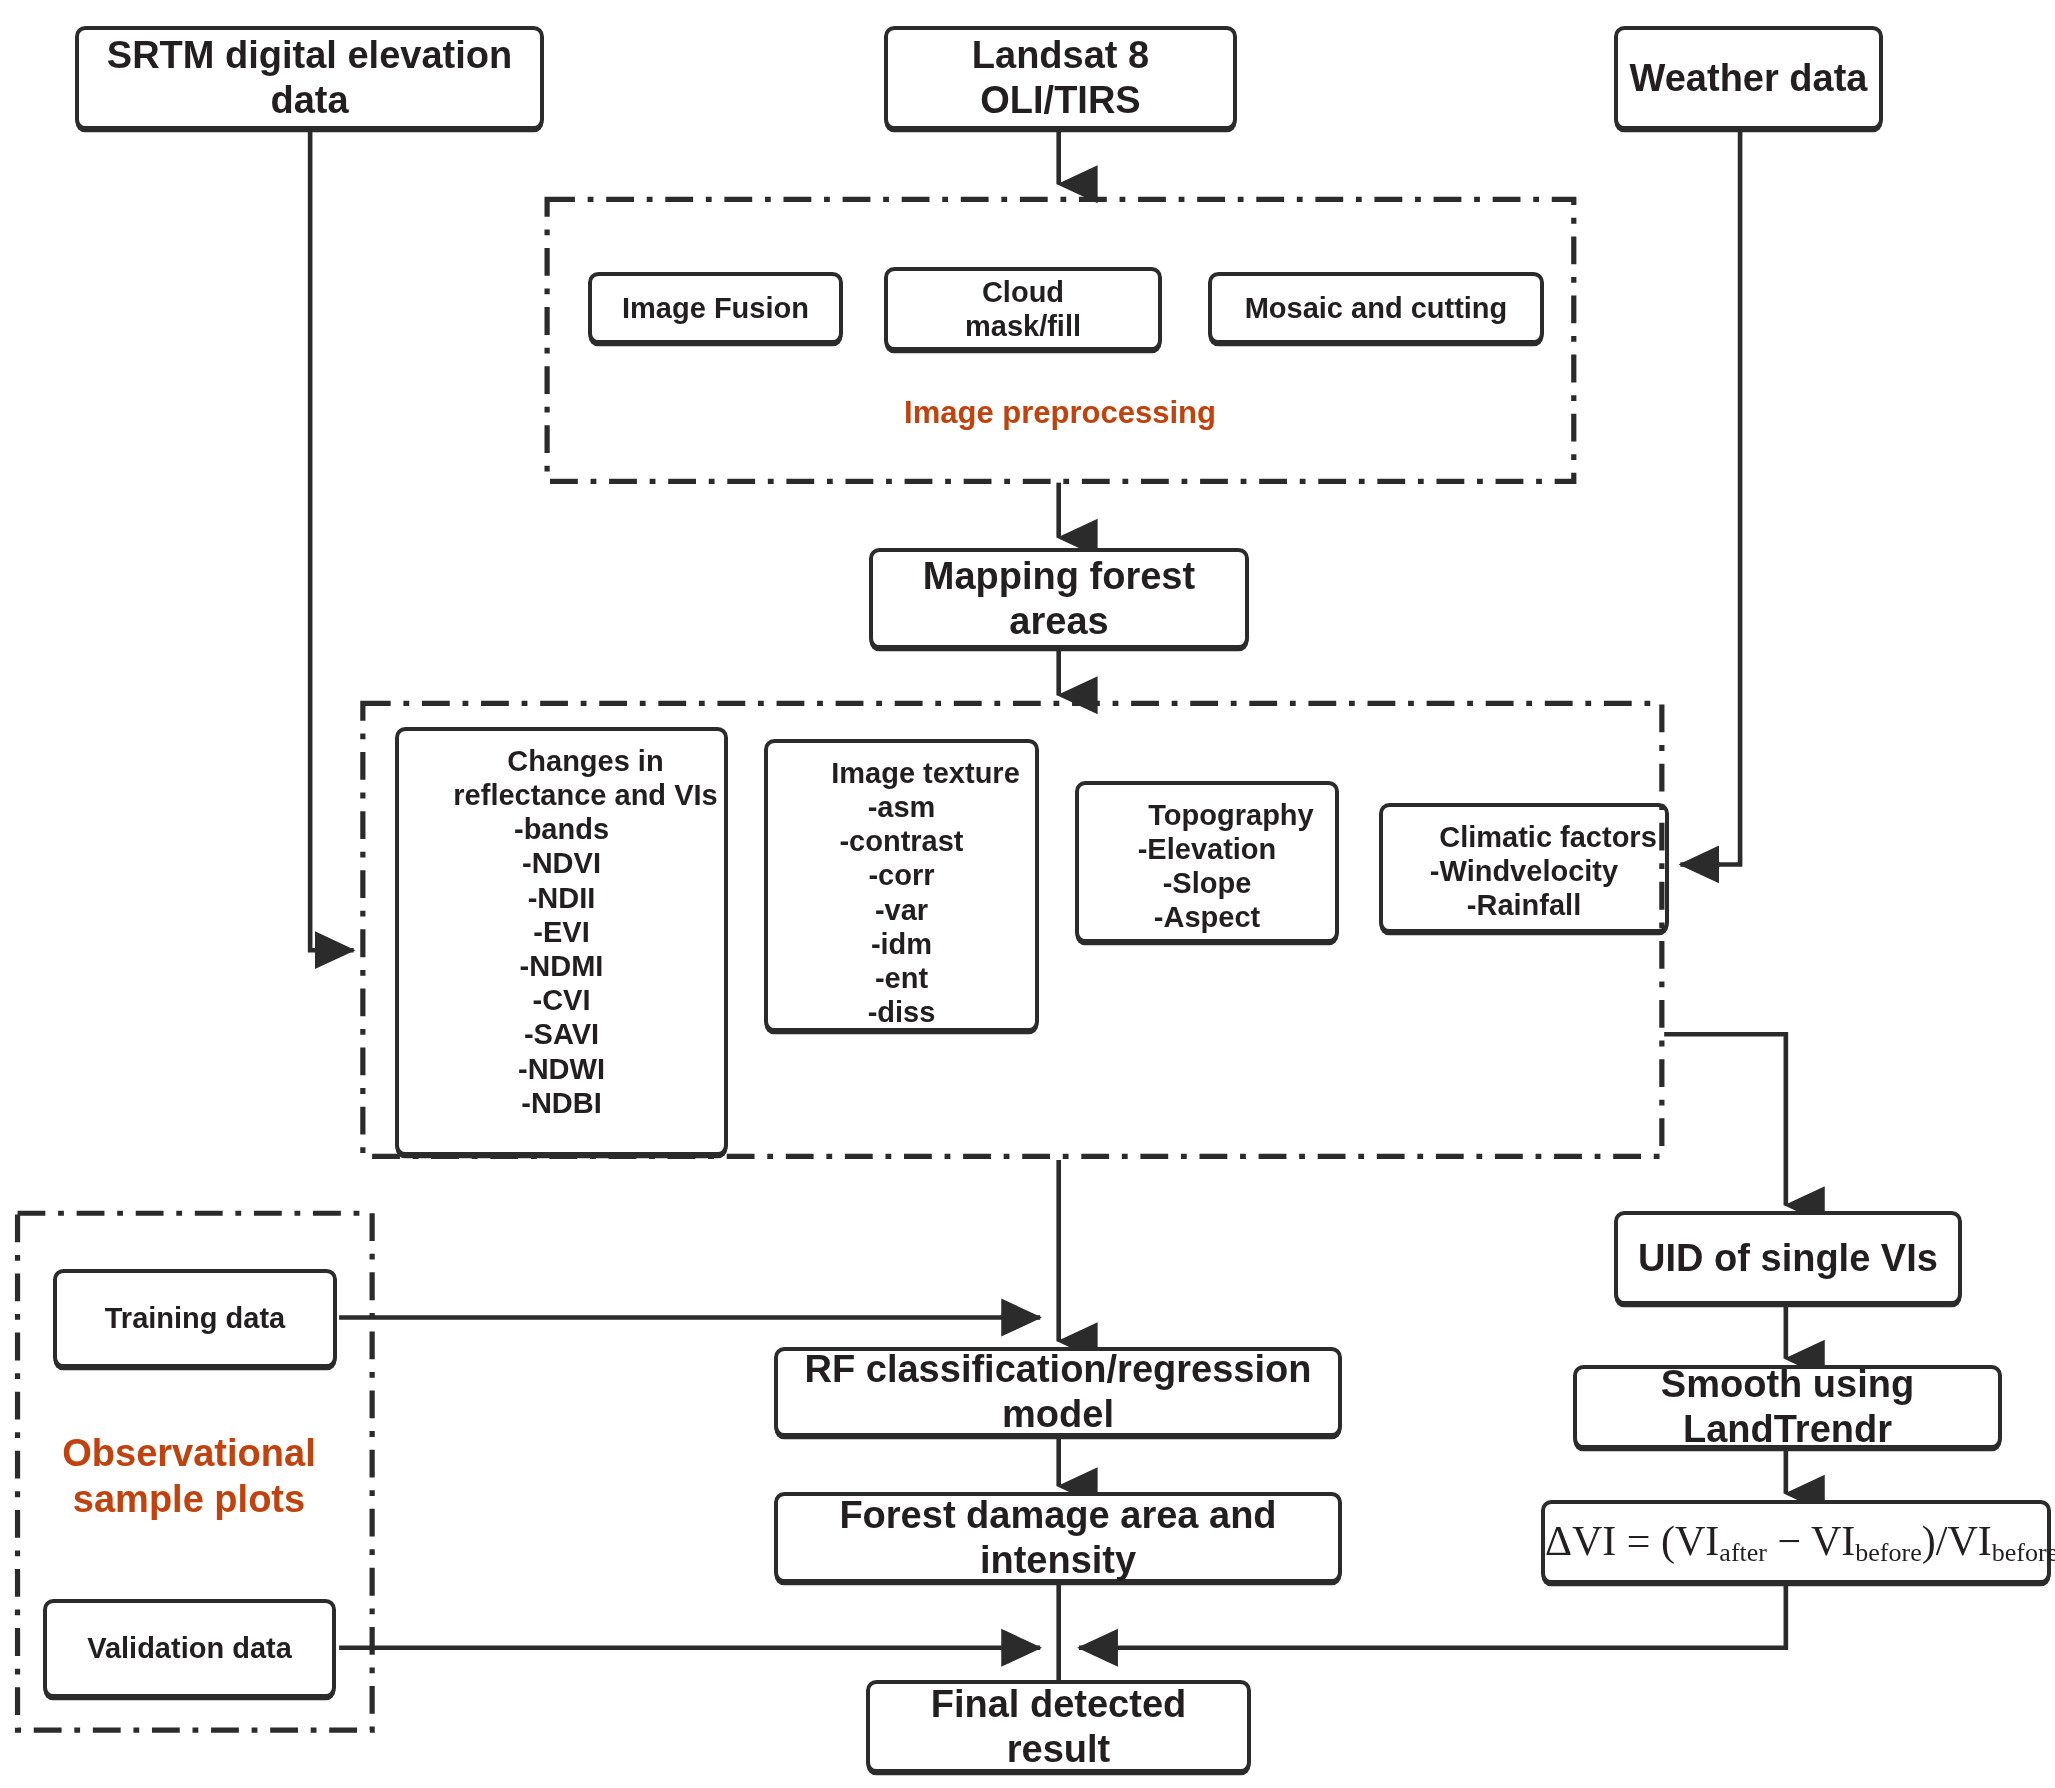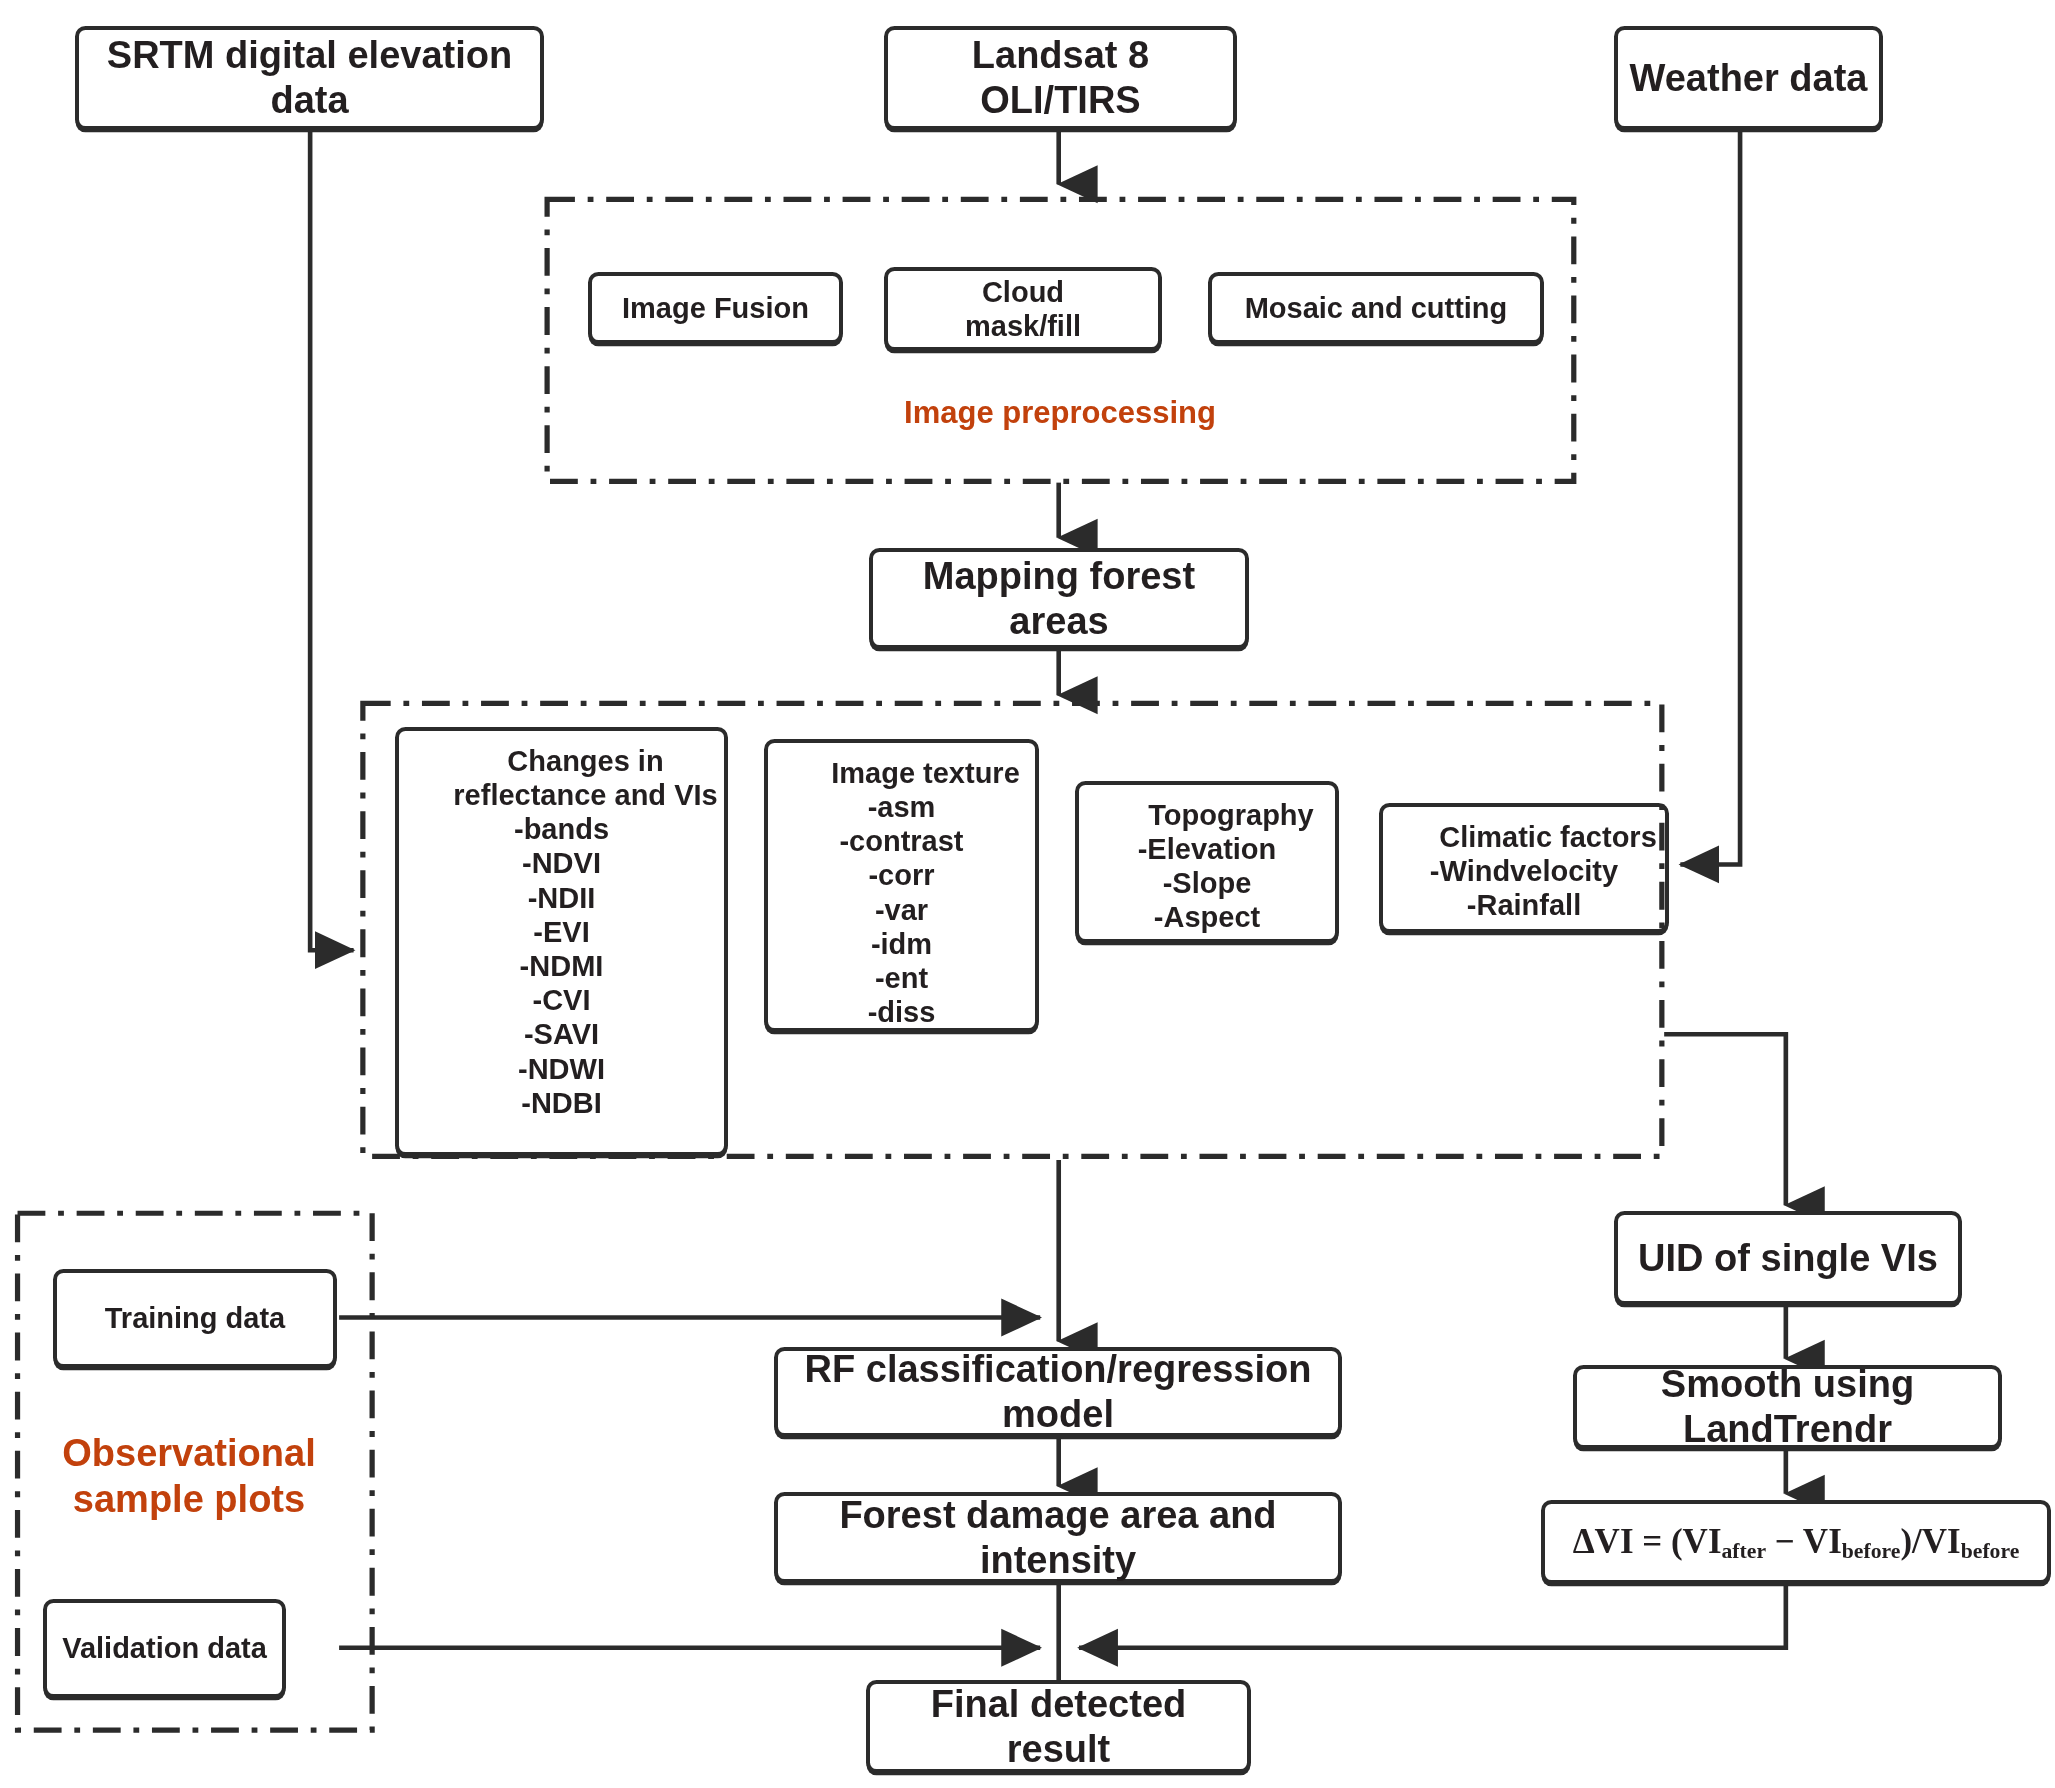--- a/index.html
+++ b/index.html
@@ -62,22 +62,22 @@
     display: block;
     font-weight: 700;
     margin-left: 48px;
   }
   .list-node .li {
     display: block;
     font-weight: 700;
   }
   .formula {
     font-family: "Liberation Serif", serif;
-    font-weight: 700;
-    font-size: 35px;
+    font-weight: 400;
+    font-size: 42px;
     white-space: nowrap;
   }
   .formula sub {
     font-size: 0.62em;
     vertical-align: baseline;
     position: relative;
     bottom: -0.22em;
   }
 </style>
 </head>
@@ -210,21 +210,21 @@
 
   <div class="node f50" style="left:53px; top:1269px; width:284px; height:99px;">
     <span class="txt">Training data</span>
   </div>
 
   <div class="group-label f52" style="left:24px; top:1431px; width:330px;">
     <span>Observational</span><br>
     <span>sample plots</span>
   </div>
 
-  <div class="node f50" style="left:43px; top:1599px; width:243px; height:99px;">
+  <div class="node f50" style="left:43px; top:1599px; width:293px; height:99px;">
     <span class="txt">Validation data</span>
   </div>
 
   <div class="node f52" style="left:774px; top:1347px; width:568px; height:90px;">
     <span class="txt">RF classification/regression model</span>
   </div>
 
   <div class="node f52" style="left:774px; top:1492px; width:568px; height:91px;">
     <span class="txt">Forest damage area and intensity</span>
   </div>

